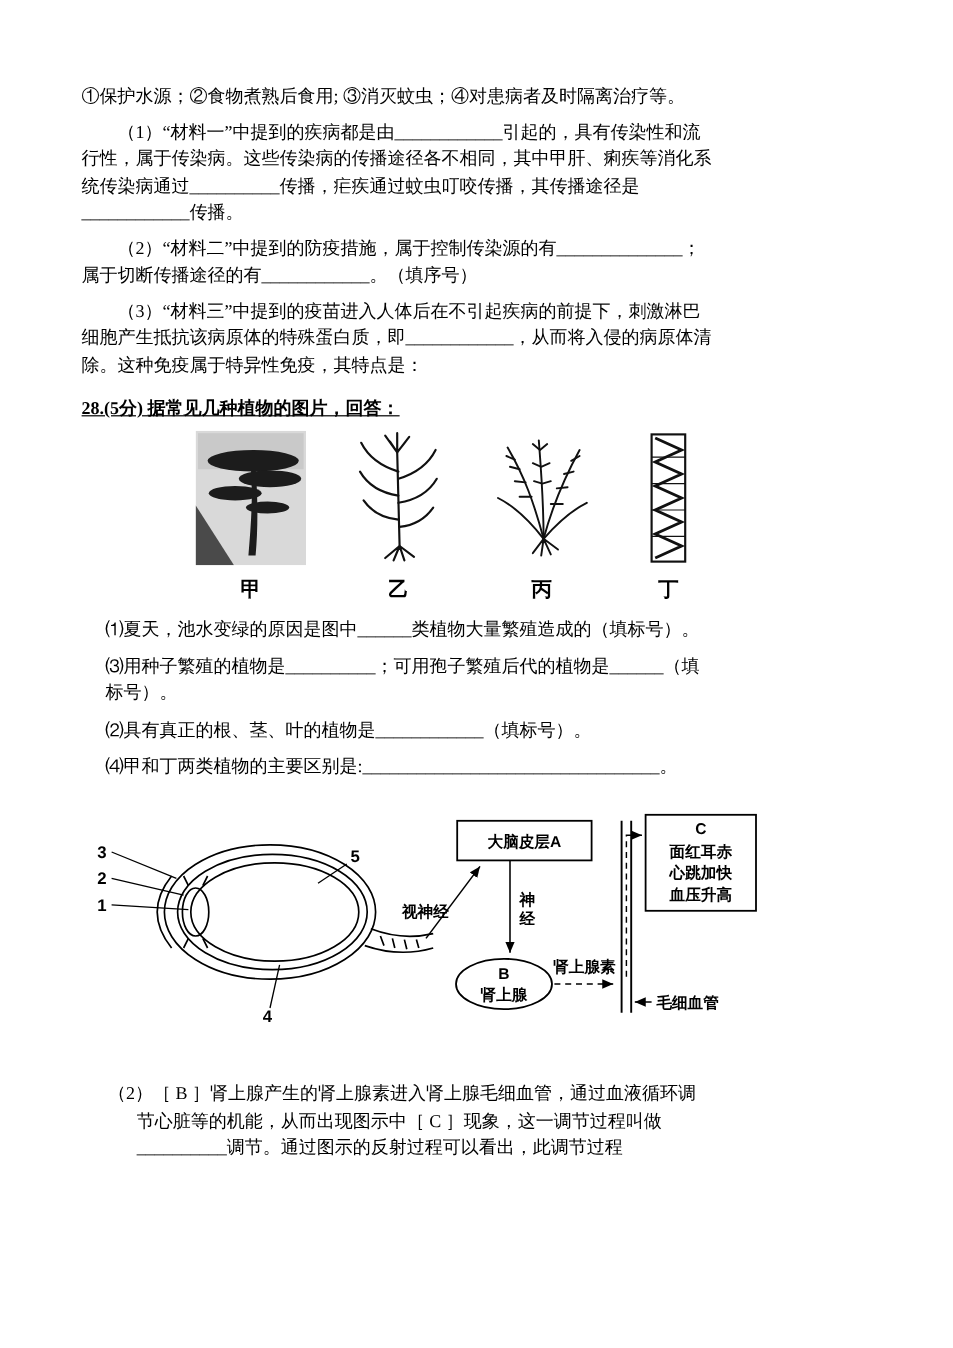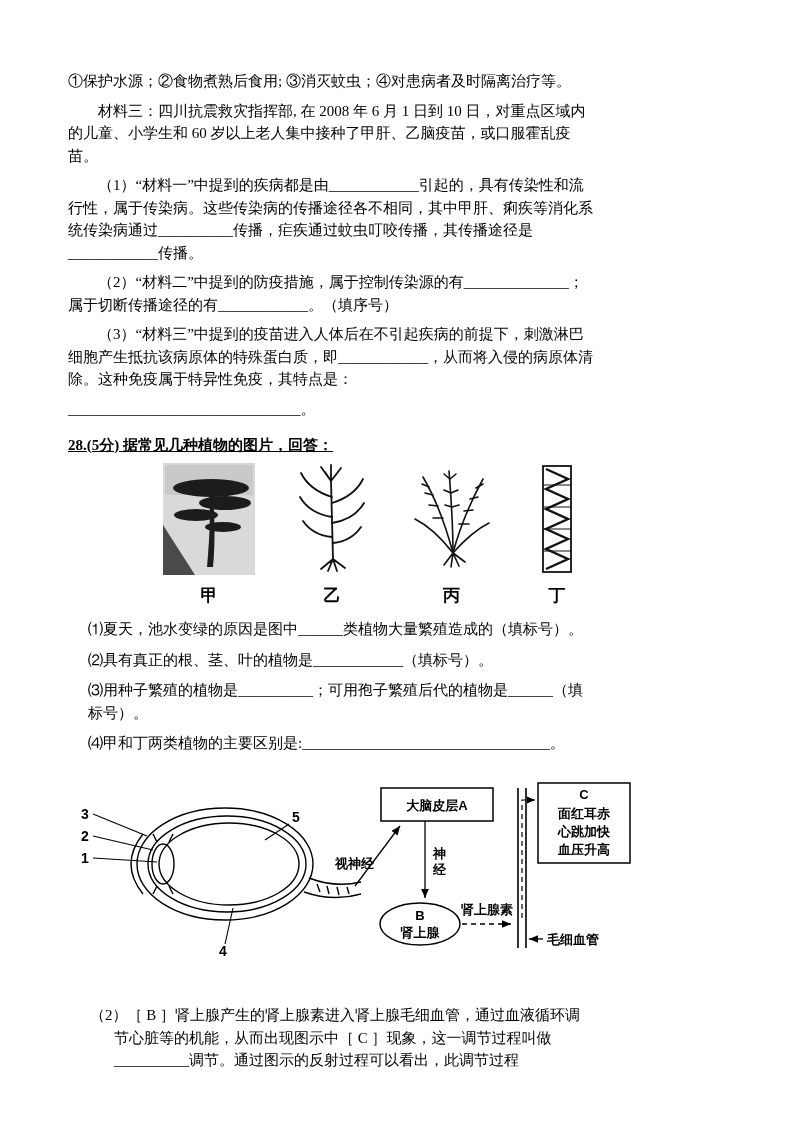--- a/index.html
+++ b/index.html
@@ -30,28 +30,26 @@
   .dg-label{font-size:13px;font-weight:bold;}
   .dg-num{font-size:14px;font-weight:bold;}
 </style>
 </head>
 <body>
 
 <div class="page">
 
   <p>①保护水源；②食物煮熟后食用; ③消灭蚊虫；④对患病者及时隔离治疗等。</p>
 
-  <p class="indent2">材料三：四川抗震救灾指挥部, 在 2008 年 6 月 1 日到 10 日，对重点区域内的儿童、小学生和 60 岁以上老人集中接种了甲肝、乙脑疫苗，或口服霍乱疫苗。</p>
 
   <p class="indent2">（1）“材料一”中提到的疾病都是由____________引起的，具有传染性和流行性，属于传染病。这些传染病的传播途径各不相同，其中甲肝、痢疾等消化系统传染病通过__________传播，疟疾通过蚊虫叮咬传播，其传播途径是____________传播。</p>
 
   <p class="indent2">（2）“材料二”中提到的防疫措施，属于控制传染源的有______________；属于切断传播途径的有____________。（填序号）</p>
 
   <p class="indent2">（3）“材料三”中提到的疫苗进入人体后在不引起疾病的前提下，刺激淋巴细胞产生抵抗该病原体的特殊蛋白质，即____________，从而将入侵的病原体清除。这种免疫属于特异性免疫，其特点是：</p>
-  <p class="blank-line">_______________________________。</p>
 
   <p class="q28-title">28.(5分) 据常见几种植物的图片，回答：</p>
 
   <div class="plants">
     <figure class="plant-fig">
       <svg width="92" height="112" viewBox="0 0 92 112">
         <rect width="92" height="112" fill="#d9d9d9"></rect>
         <rect x="2" y="2" width="88" height="30" fill="#c9c9c9"></rect>
         <polygon points="0,112 0,62 32,112" fill="#4a4a4a"></polygon>
         <path d="M44,104 C46,80 48,56 46,30 L50,30 C52,58 52,82 50,104 Z" fill="#1c1c1c"></path>
@@ -104,22 +102,22 @@
           <path d="M10,6 L32,16 L10,26 L32,36 L10,46 L32,56 L10,66 L32,76 L10,86 L32,96 L10,106" stroke-width="2.4"></path>
           <path d="M7,22 h28 M7,44 h28 M7,66 h28 M7,88 h28" stroke-width="1"></path>
         </g>
       </svg>
       <figcaption>丁</figcaption>
     </figure>
   </div>
 
   <div class="q28-items">
     <p>⑴夏天，池水变绿的原因是图中______类植物大量繁殖造成的（填标号）。</p>
+    <p>⑶用种子繁殖的植物是__________；可用孢子繁殖后代的植物是______（填标号）。</p>
     <p>⑵具有真正的根、茎、叶的植物是____________（填标号）。</p>
-    <p>⑶用种子繁殖的植物是__________；可用孢子繁殖后代的植物是______（填标号）。</p>
     <p>⑷甲和丁两类植物的主要区别是:_________________________________。</p>
   </div>
 
 
   <div class="diagram-wrap">
     <svg width="660" height="212" viewBox="0 0 660 212">
       <defs>
         <marker id="arr" markerWidth="9" markerHeight="8" refX="7" refY="3" orient="auto">
           <path d="M0,0 L7,3 L0,6 Z" fill="#000"></path>
         </marker>

